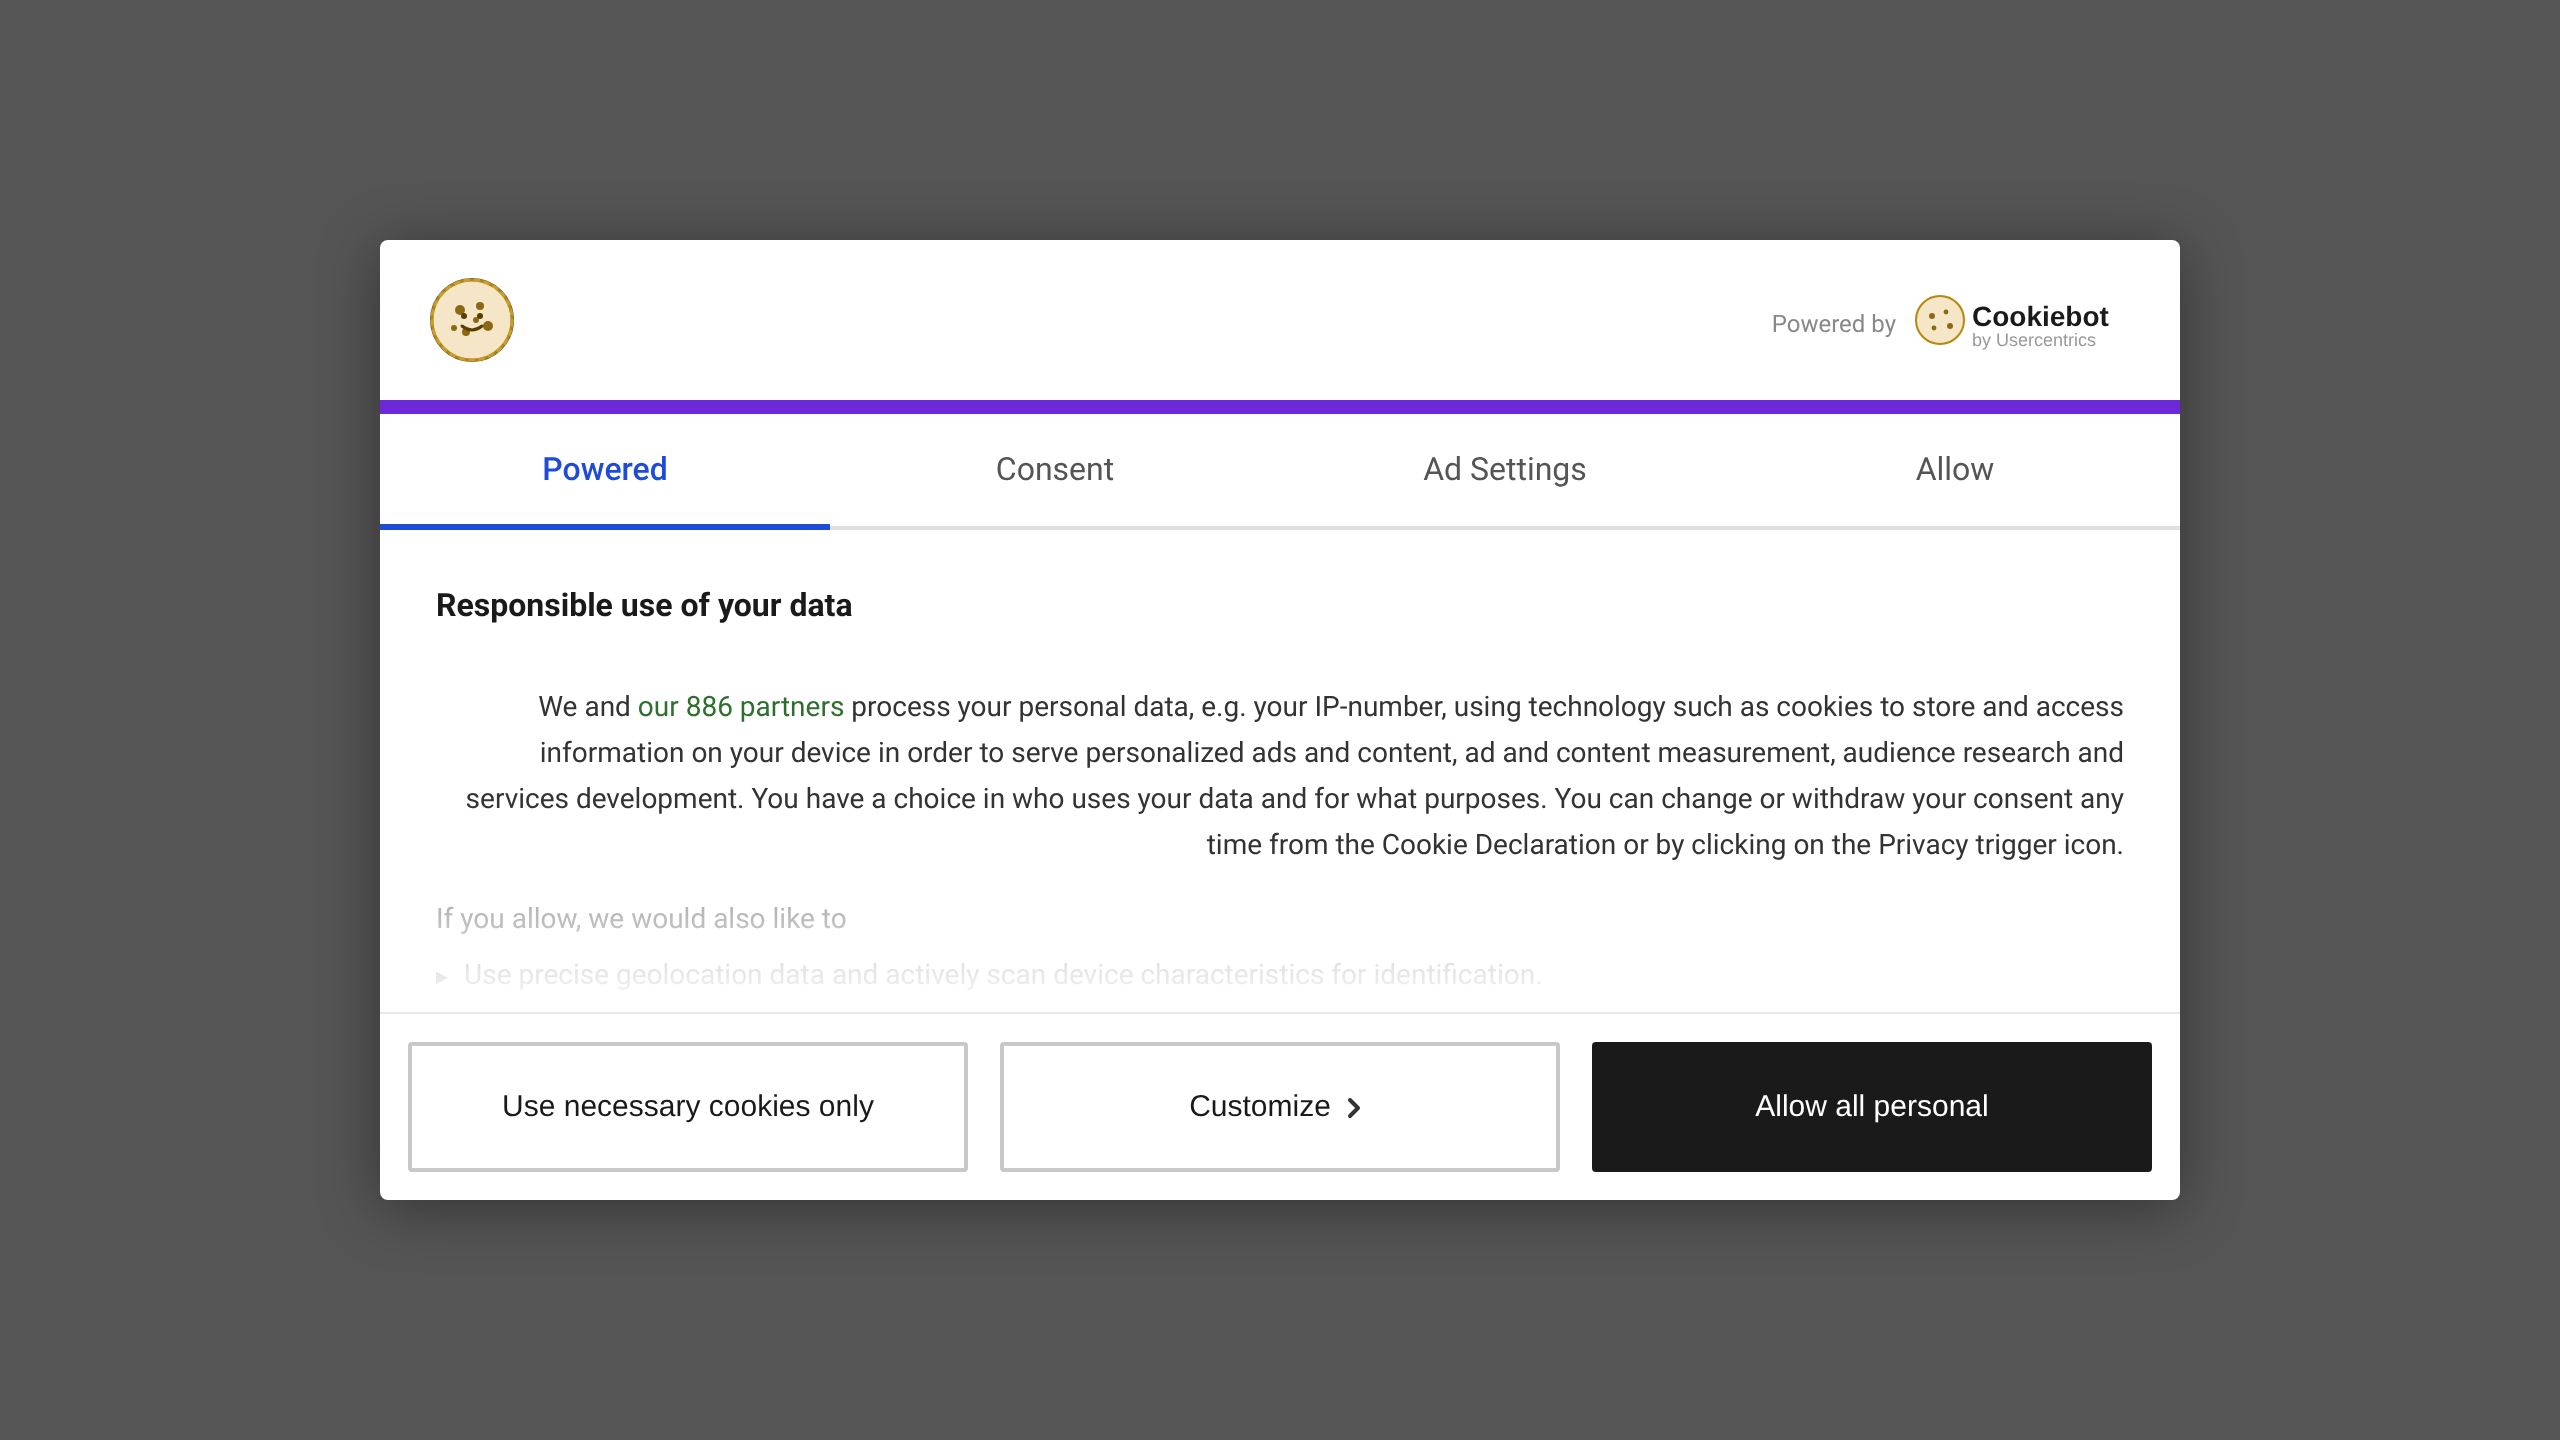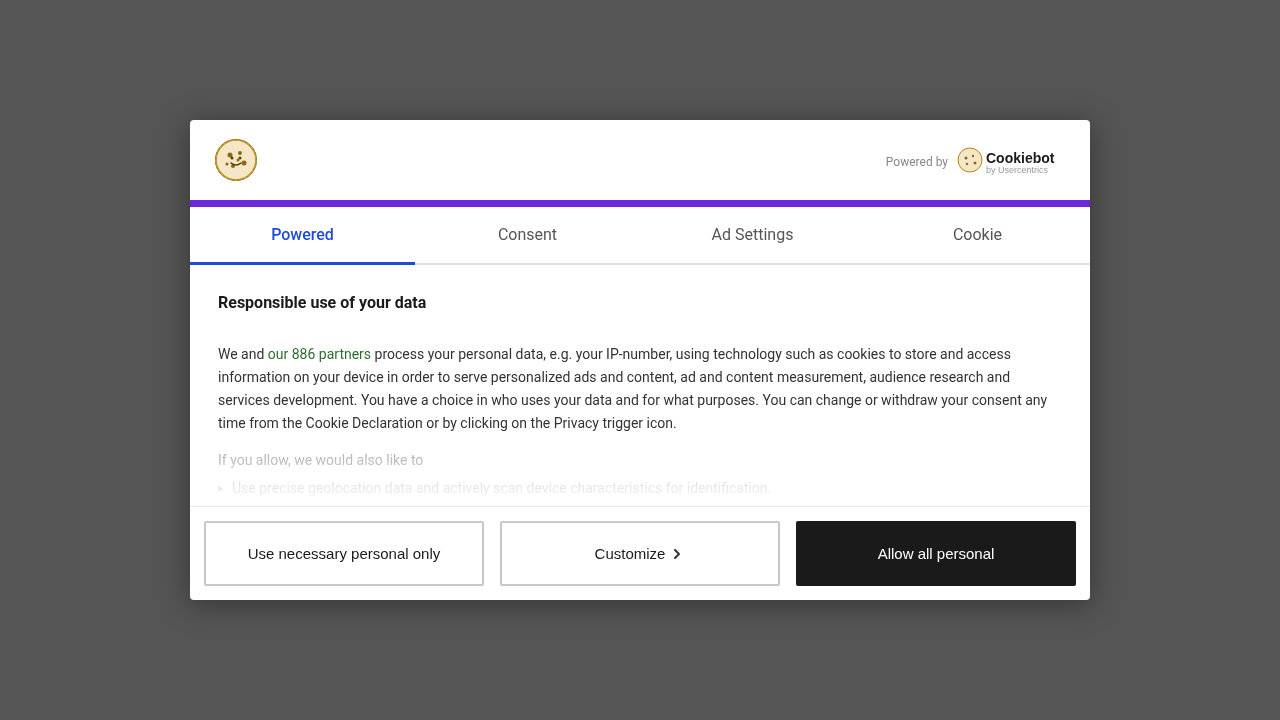--- a/index.html
+++ b/index.html
@@ -100,20 +100,21 @@
       font-weight: 700;
       color: #1a1a1a;
       margin-bottom: 31px;
     }
 
     .content-body {
       font-size: 14px;
       color: #333;
       line-height: 1.65;
       margin-bottom: 14px;
+      text-align: right;
     }
 
     .partners-link {
       color: #2e6e2e;
       text-decoration: none;
       cursor: pointer;
     }
 
     .content-fade {
       font-size: 14px;
@@ -241,35 +242,35 @@
             <text x="30" y="27" font-family="Arial, sans-serif" font-size="9" fill="#999">by Usercentrics</text>
           </svg>
         </div>
       </div>
     </div>
 
     <div class="tabs">
       <div class="tab active">Powered</div>
       <div class="tab">Consent</div>
       <div class="tab">Ad Settings</div>
-      <div class="tab">Cookie</div>
+      <div class="tab">Allow</div>
     </div>
 
     <div class="modal-content">
       <div class="content-title">Responsible use of your data</div>
       <div class="content-body">
         We and <a class="partners-link">our 886 partners</a> process your personal data, e.g. your IP-number, using technology such as cookies to store and access information on your device in order to serve personalized ads and content, ad and content measurement, audience research and services development. You have a choice in who uses your data and for what purposes. You can change or withdraw your consent any time from the Cookie Declaration or by clicking on the Privacy trigger icon.
       </div>
       <div class="content-fade">If you allow, we would also like to</div>
       <div class="fade-item">Use precise geolocation data and actively scan device characteristics for identification.</div>
       <div class="fade-overlay"></div>
     </div>
 
     <div class="modal-footer">
-      <button class="btn btn-outline">Use necessary personal only</button>
+      <button class="btn btn-outline">Use necessary cookies only</button>
       <button class="btn btn-customize">
         <span>Customize</span>
         <svg class="chevron-right" viewBox="0 0 16 16" fill="none" xmlns="http://www.w3.org/2000/svg">
           <path d="M6 4l4 4-4 4" stroke="#333" stroke-width="2" stroke-linecap="round" stroke-linejoin="round"></path>
         </svg>
       </button>
       <button class="btn btn-primary">Allow all personal</button>
     </div>
 
   </div>

